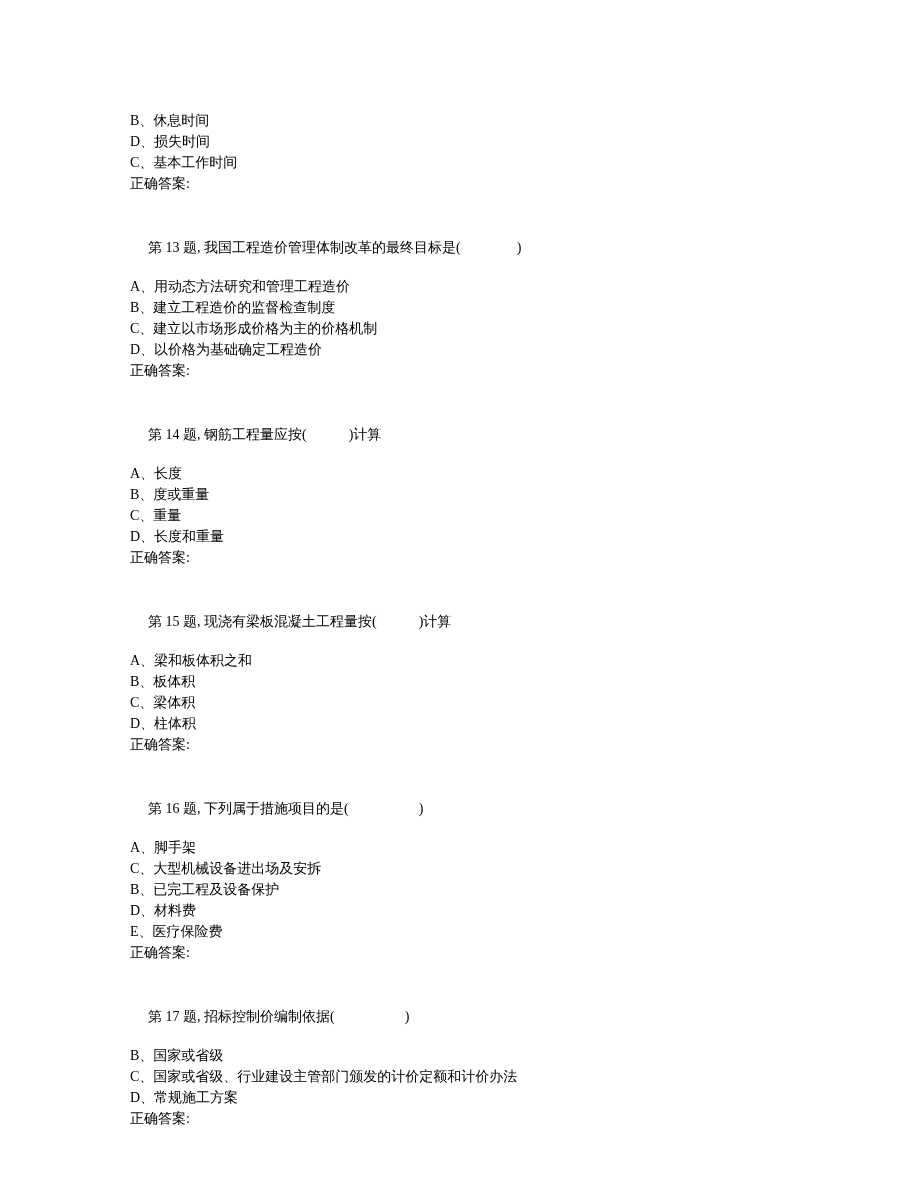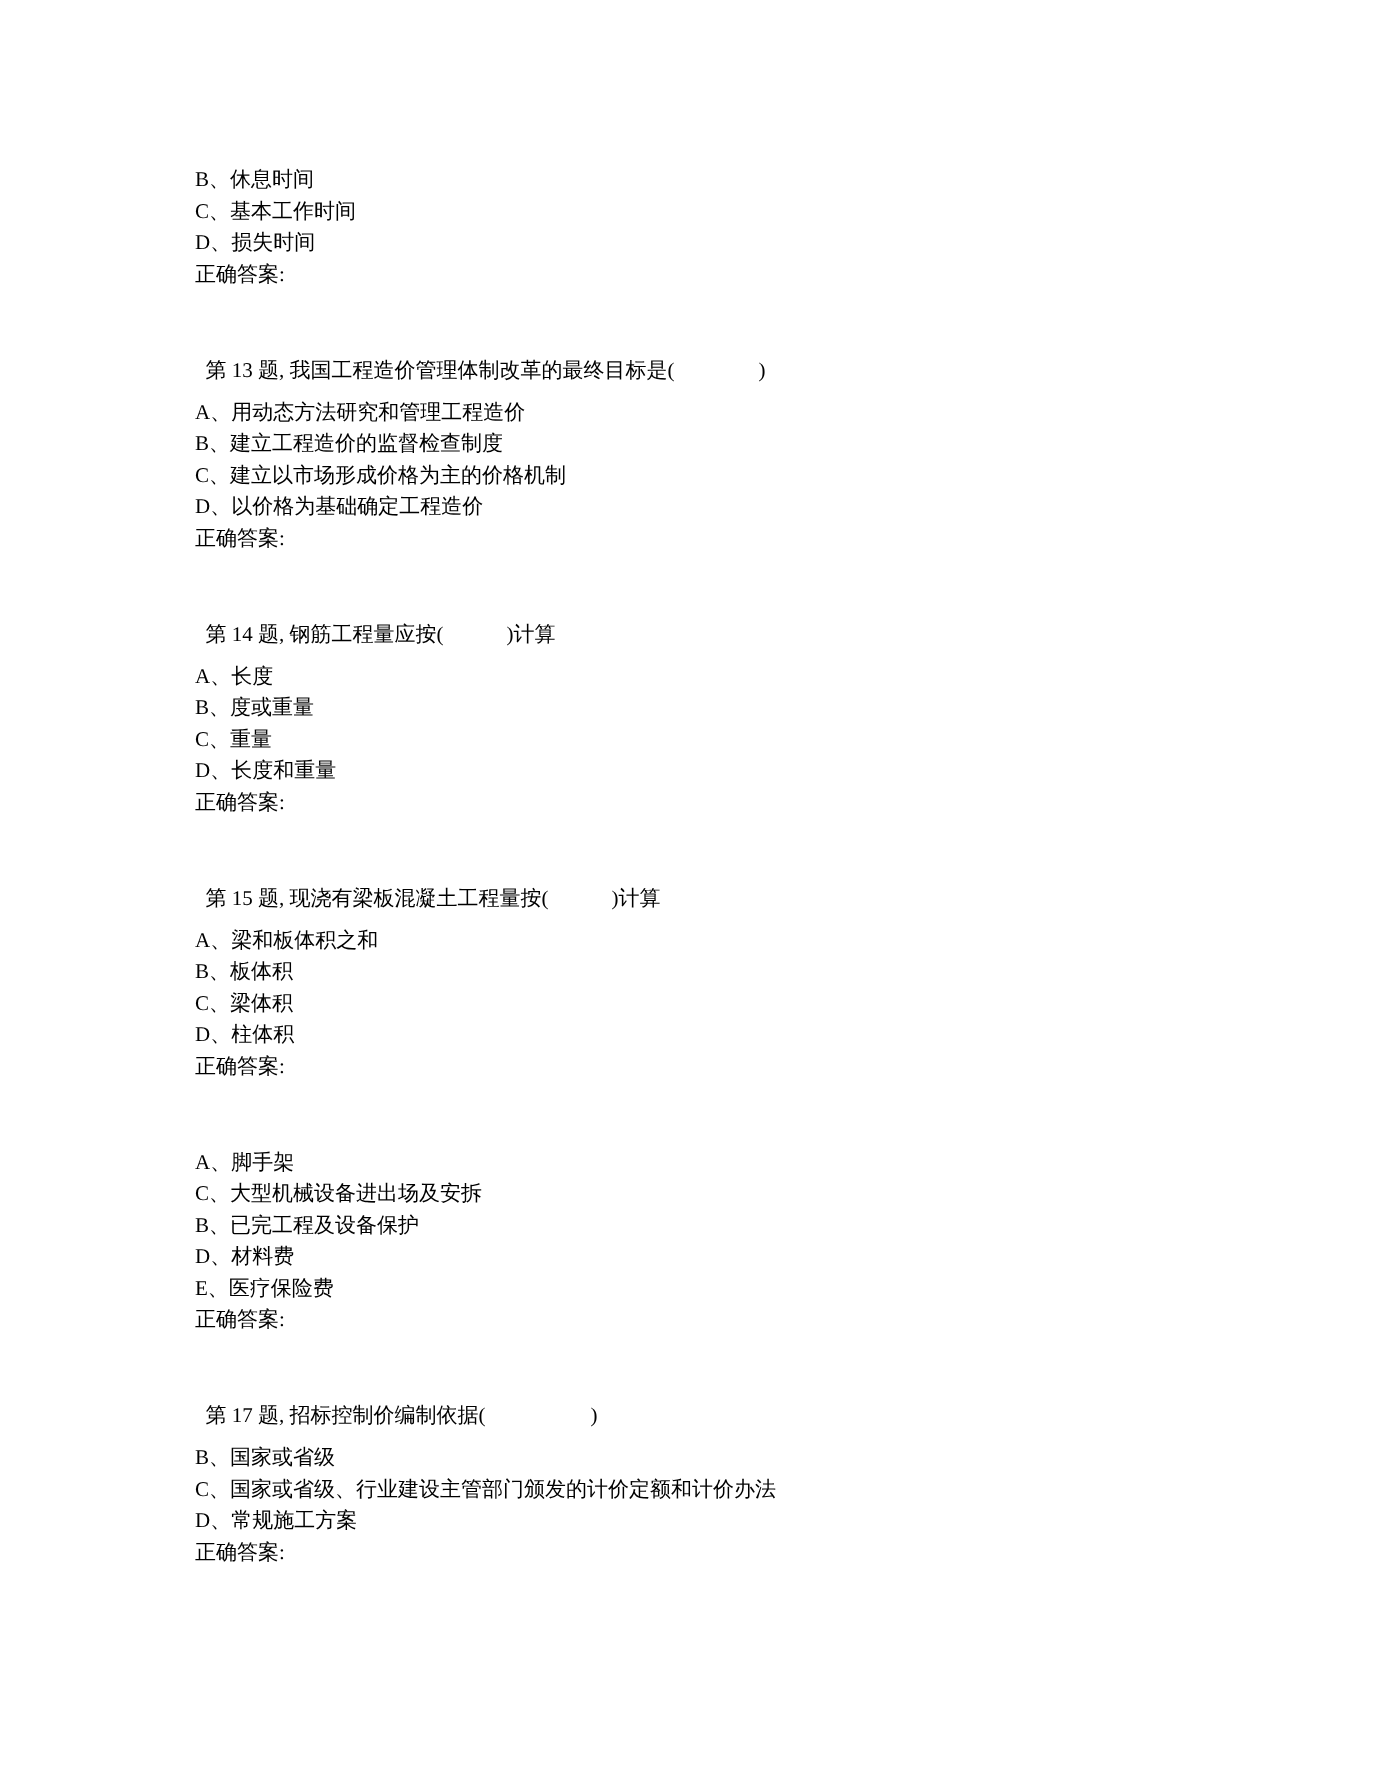--- a/index.html
+++ b/index.html
@@ -20,30 +20,30 @@
       margin: 0;
     }
     .answer-label {
       margin: 0;
     }
     .question-block {
       margin-bottom: 43px;
       font-family: Liberation Serif, serif;
     }
     .question-text {
-      margin: 7px;
+      margin: 18px;
     }
   </style>
 </head>
 <body>
 
 <div class="question-block">
   <div class="option-line">B、休息时间</div>
+  <div class="option-line">D、损失时间</div>
   <div class="option-line">C、基本工作时间</div>
-  <div class="option-line">D、损失时间</div>
   <div class="answer-label">正确答案:</div>
 </div>
 
 <div class="question-block">
   <div class="question-text">第 13 题, 我国工程造价管理体制改革的最终目标是(　　　　)</div>
   <div class="option-line">A、用动态方法研究和管理工程造价</div>
   <div class="option-line">B、建立工程造价的监督检查制度</div>
   <div class="option-line">C、建立以市场形成价格为主的价格机制</div>
   <div class="option-line">D、以价格为基础确定工程造价</div>
   <div class="answer-label">正确答案:</div>
@@ -61,20 +61,21 @@
 <div class="question-block">
   <div class="question-text">第 15 题, 现浇有梁板混凝土工程量按(　　　)计算</div>
   <div class="option-line">A、梁和板体积之和</div>
   <div class="option-line">B、板体积</div>
   <div class="option-line">C、梁体积</div>
   <div class="option-line">D、柱体积</div>
   <div class="answer-label">正确答案:</div>
 </div>
 
 <div class="question-block">
+  <div class="question-text">第 16 题, 下列属于措施项目的是(　　　　　)</div>
   <div class="option-line">A、脚手架</div>
   <div class="option-line">C、大型机械设备进出场及安拆</div>
   <div class="option-line">B、已完工程及设备保护</div>
   <div class="option-line">D、材料费</div>
   <div class="option-line">E、医疗保险费</div>
   <div class="answer-label">正确答案:</div>
 </div>
 
 <div class="question-block">
   <div class="question-text">第 17 题, 招标控制价编制依据(　　　　　)</div>

